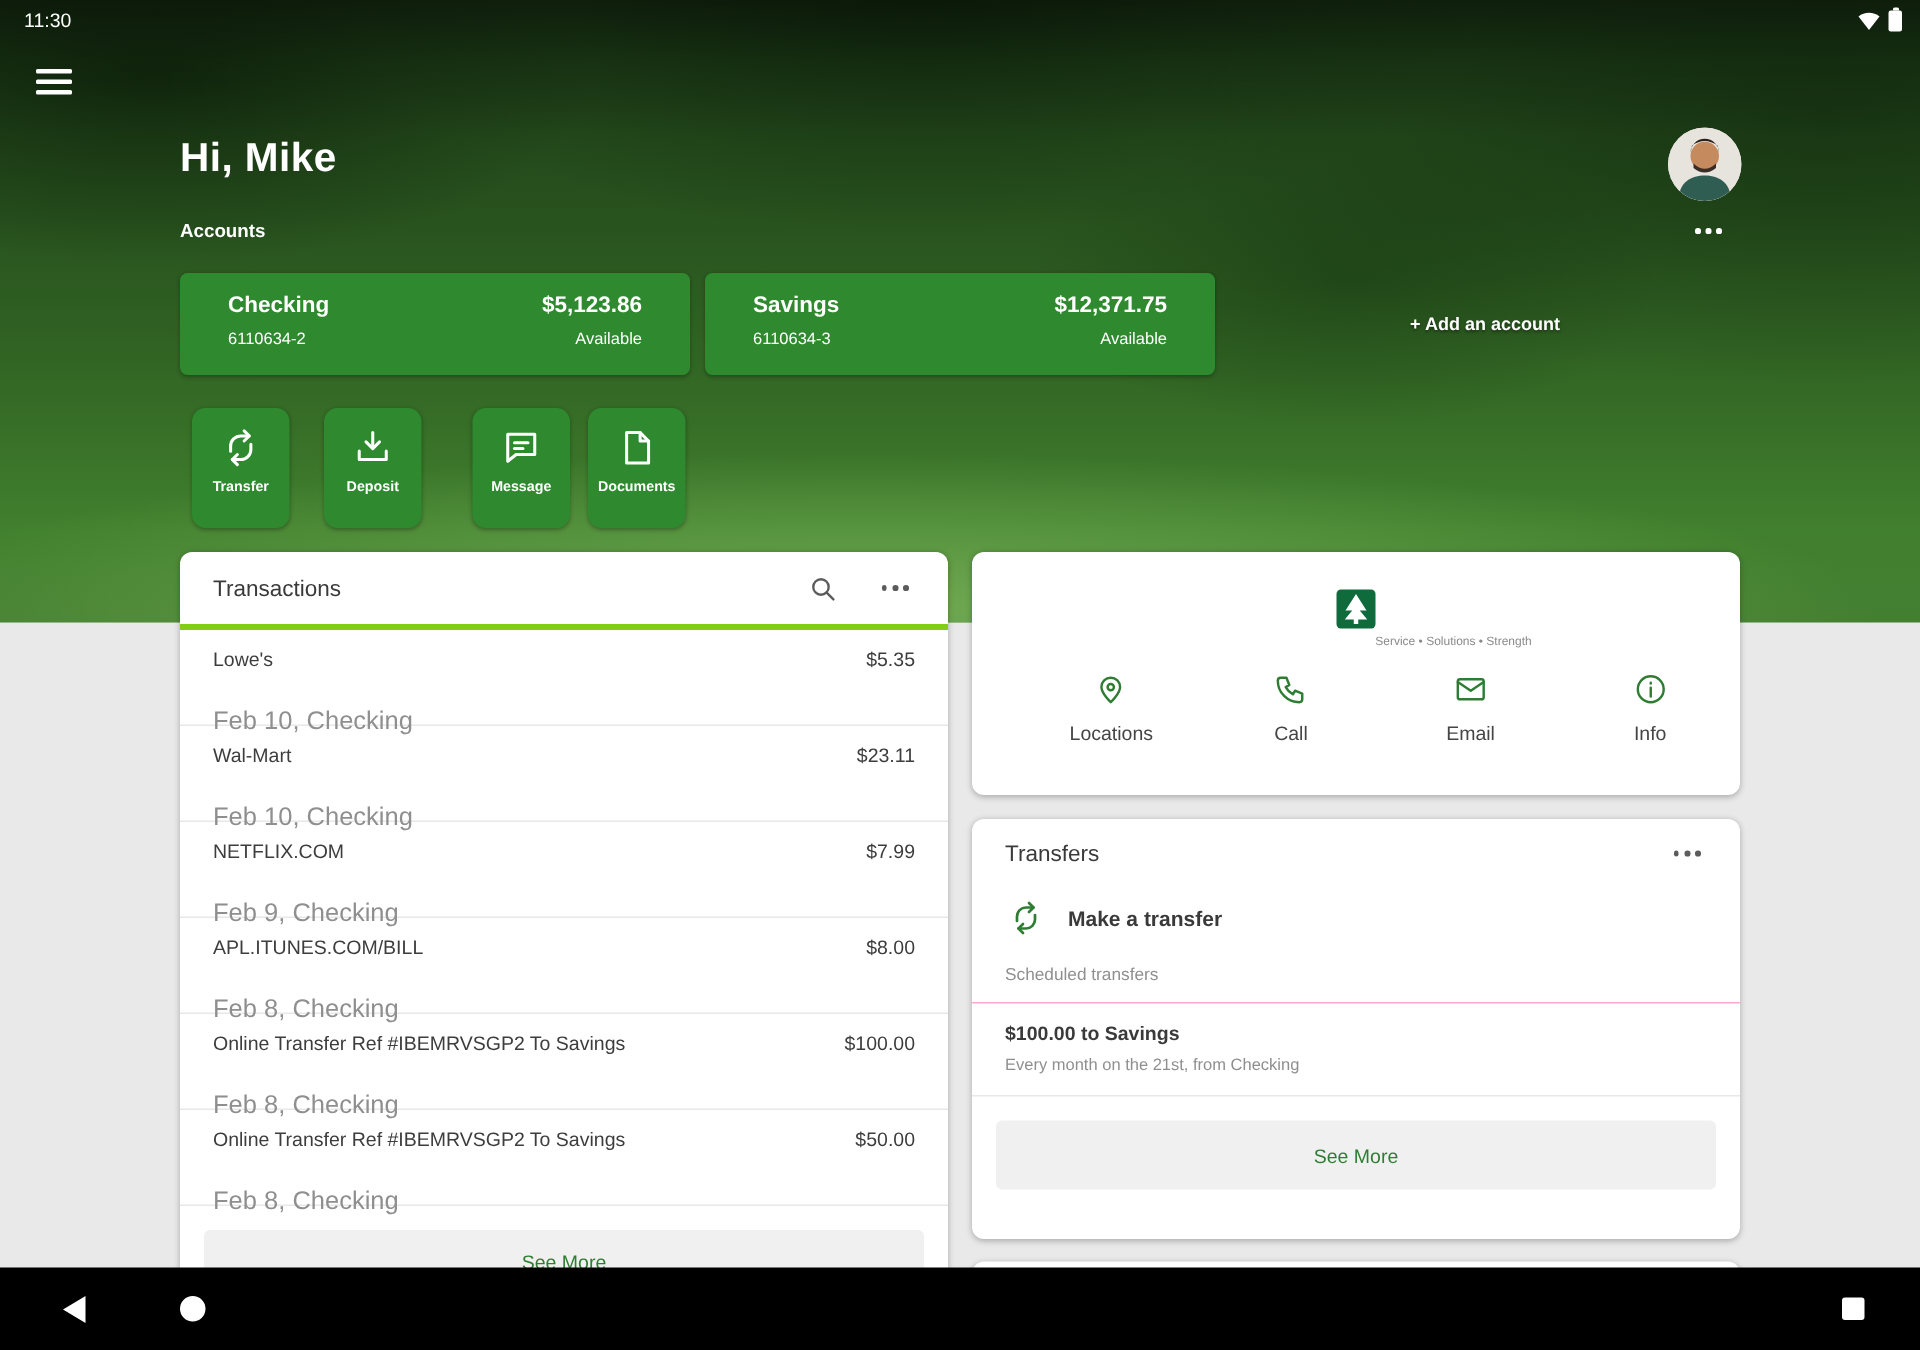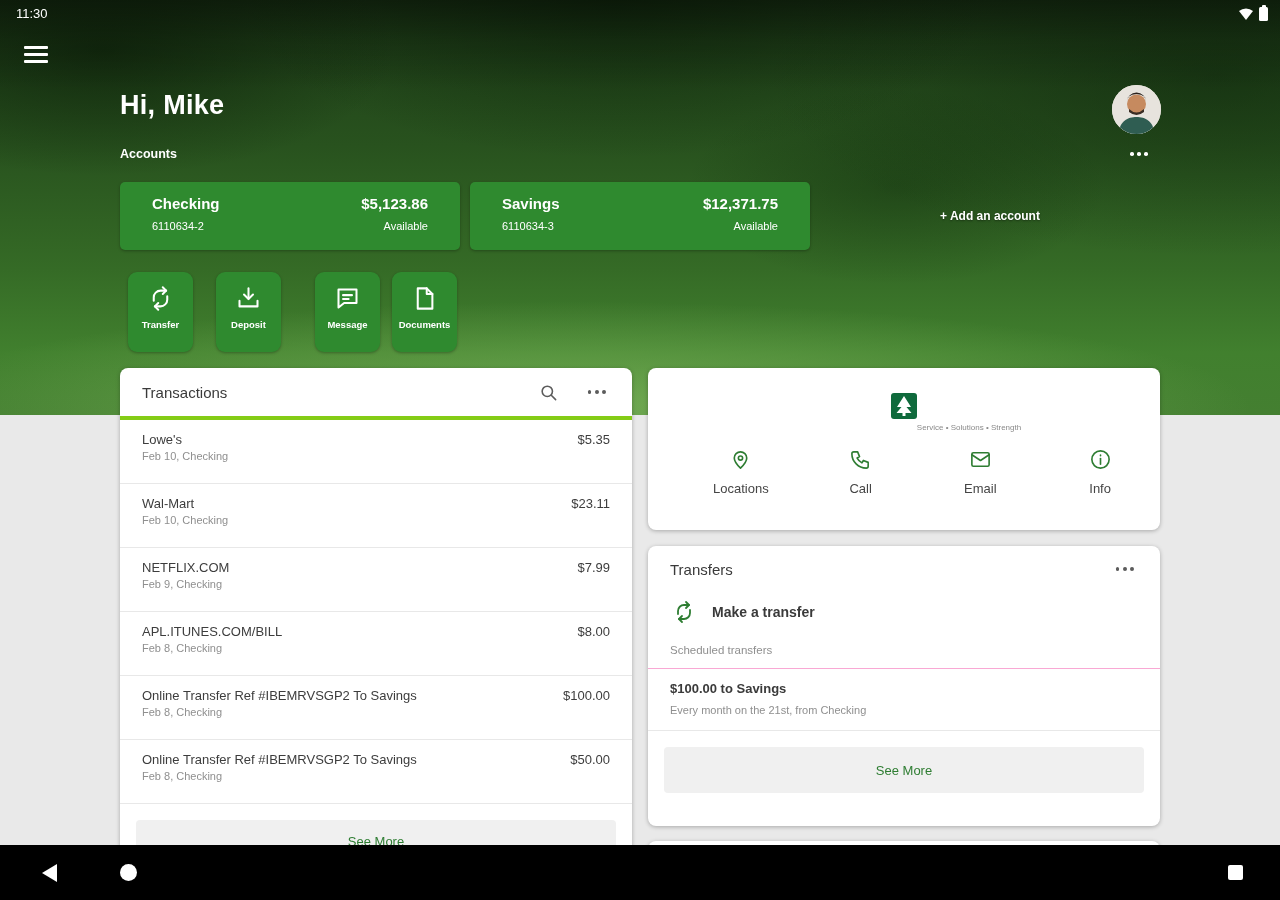--- a/index.html
+++ b/index.html
@@ -62,21 +62,21 @@
   .txn-card{ left:120px; top:368px; width:512px; height:492px; overflow:hidden; }
   .card-header{ display:flex; align-items:center; height:52px; padding:0 22px; border-bottom:4px solid #84cc16; }
   .card-title{ flex:1; font-size:15px; color:#3a3a3a; font-weight:500; }
   .icon-btn{ margin-left:26px; cursor:pointer; display:flex; align-items:center; }
   .dots{ display:flex; gap:3.5px; padding:4px; }
   .dots i{ width:3.8px; height:3.8px; border-radius:50%; background:#5c5c5c; }
   .txn-row{ height:64px; padding:12px 22px 0; border-bottom:1px solid #e8e8e8; cursor:pointer; }
   .txn-top{ display:flex; justify-content:space-between; }
   .txn-name{ font-size:13px; color:#3d3d3d;text-align:center; }
   .txn-amount{ font-size:13px; color:#3d3d3d; }
-  .txn-date{ font-size:11px; color:#8f8f8f; margin-top:3px; }
+  .txn-date{ font-size:17px; color:#8f8f8f; margin-top:24px; }
   .see-more-pill{ margin:16px; height:42px; background:#f0f0f0; border-radius:4px; display:flex; align-items:center; justify-content:center;
     color:#2e7d32; font-size:13px; font-weight:500; cursor:pointer; }
 
   
   .bank-card{ left:648px; top:368px; width:512px; height:162px; }
   .bank-logo{ display:flex; align-items:center; justify-content:center; margin-top:24px; gap:8px; }
   .bank-name{ font-family:"Liberation Serif", serif; font-size:27px; font-weight:bold; color:#0f6a3c; letter-spacing:0.2px; }
   .bank-tagline{ text-align:center; font-size:8px; color:#8a8a8a; margin-top:3px; padding-left:130px; }
   .bank-actions{ display:flex; margin-top:16px;padding-left:33px; }
   .bank-action{ flex:1; display:flex; flex-direction:column; align-items:center; cursor:pointer; }

